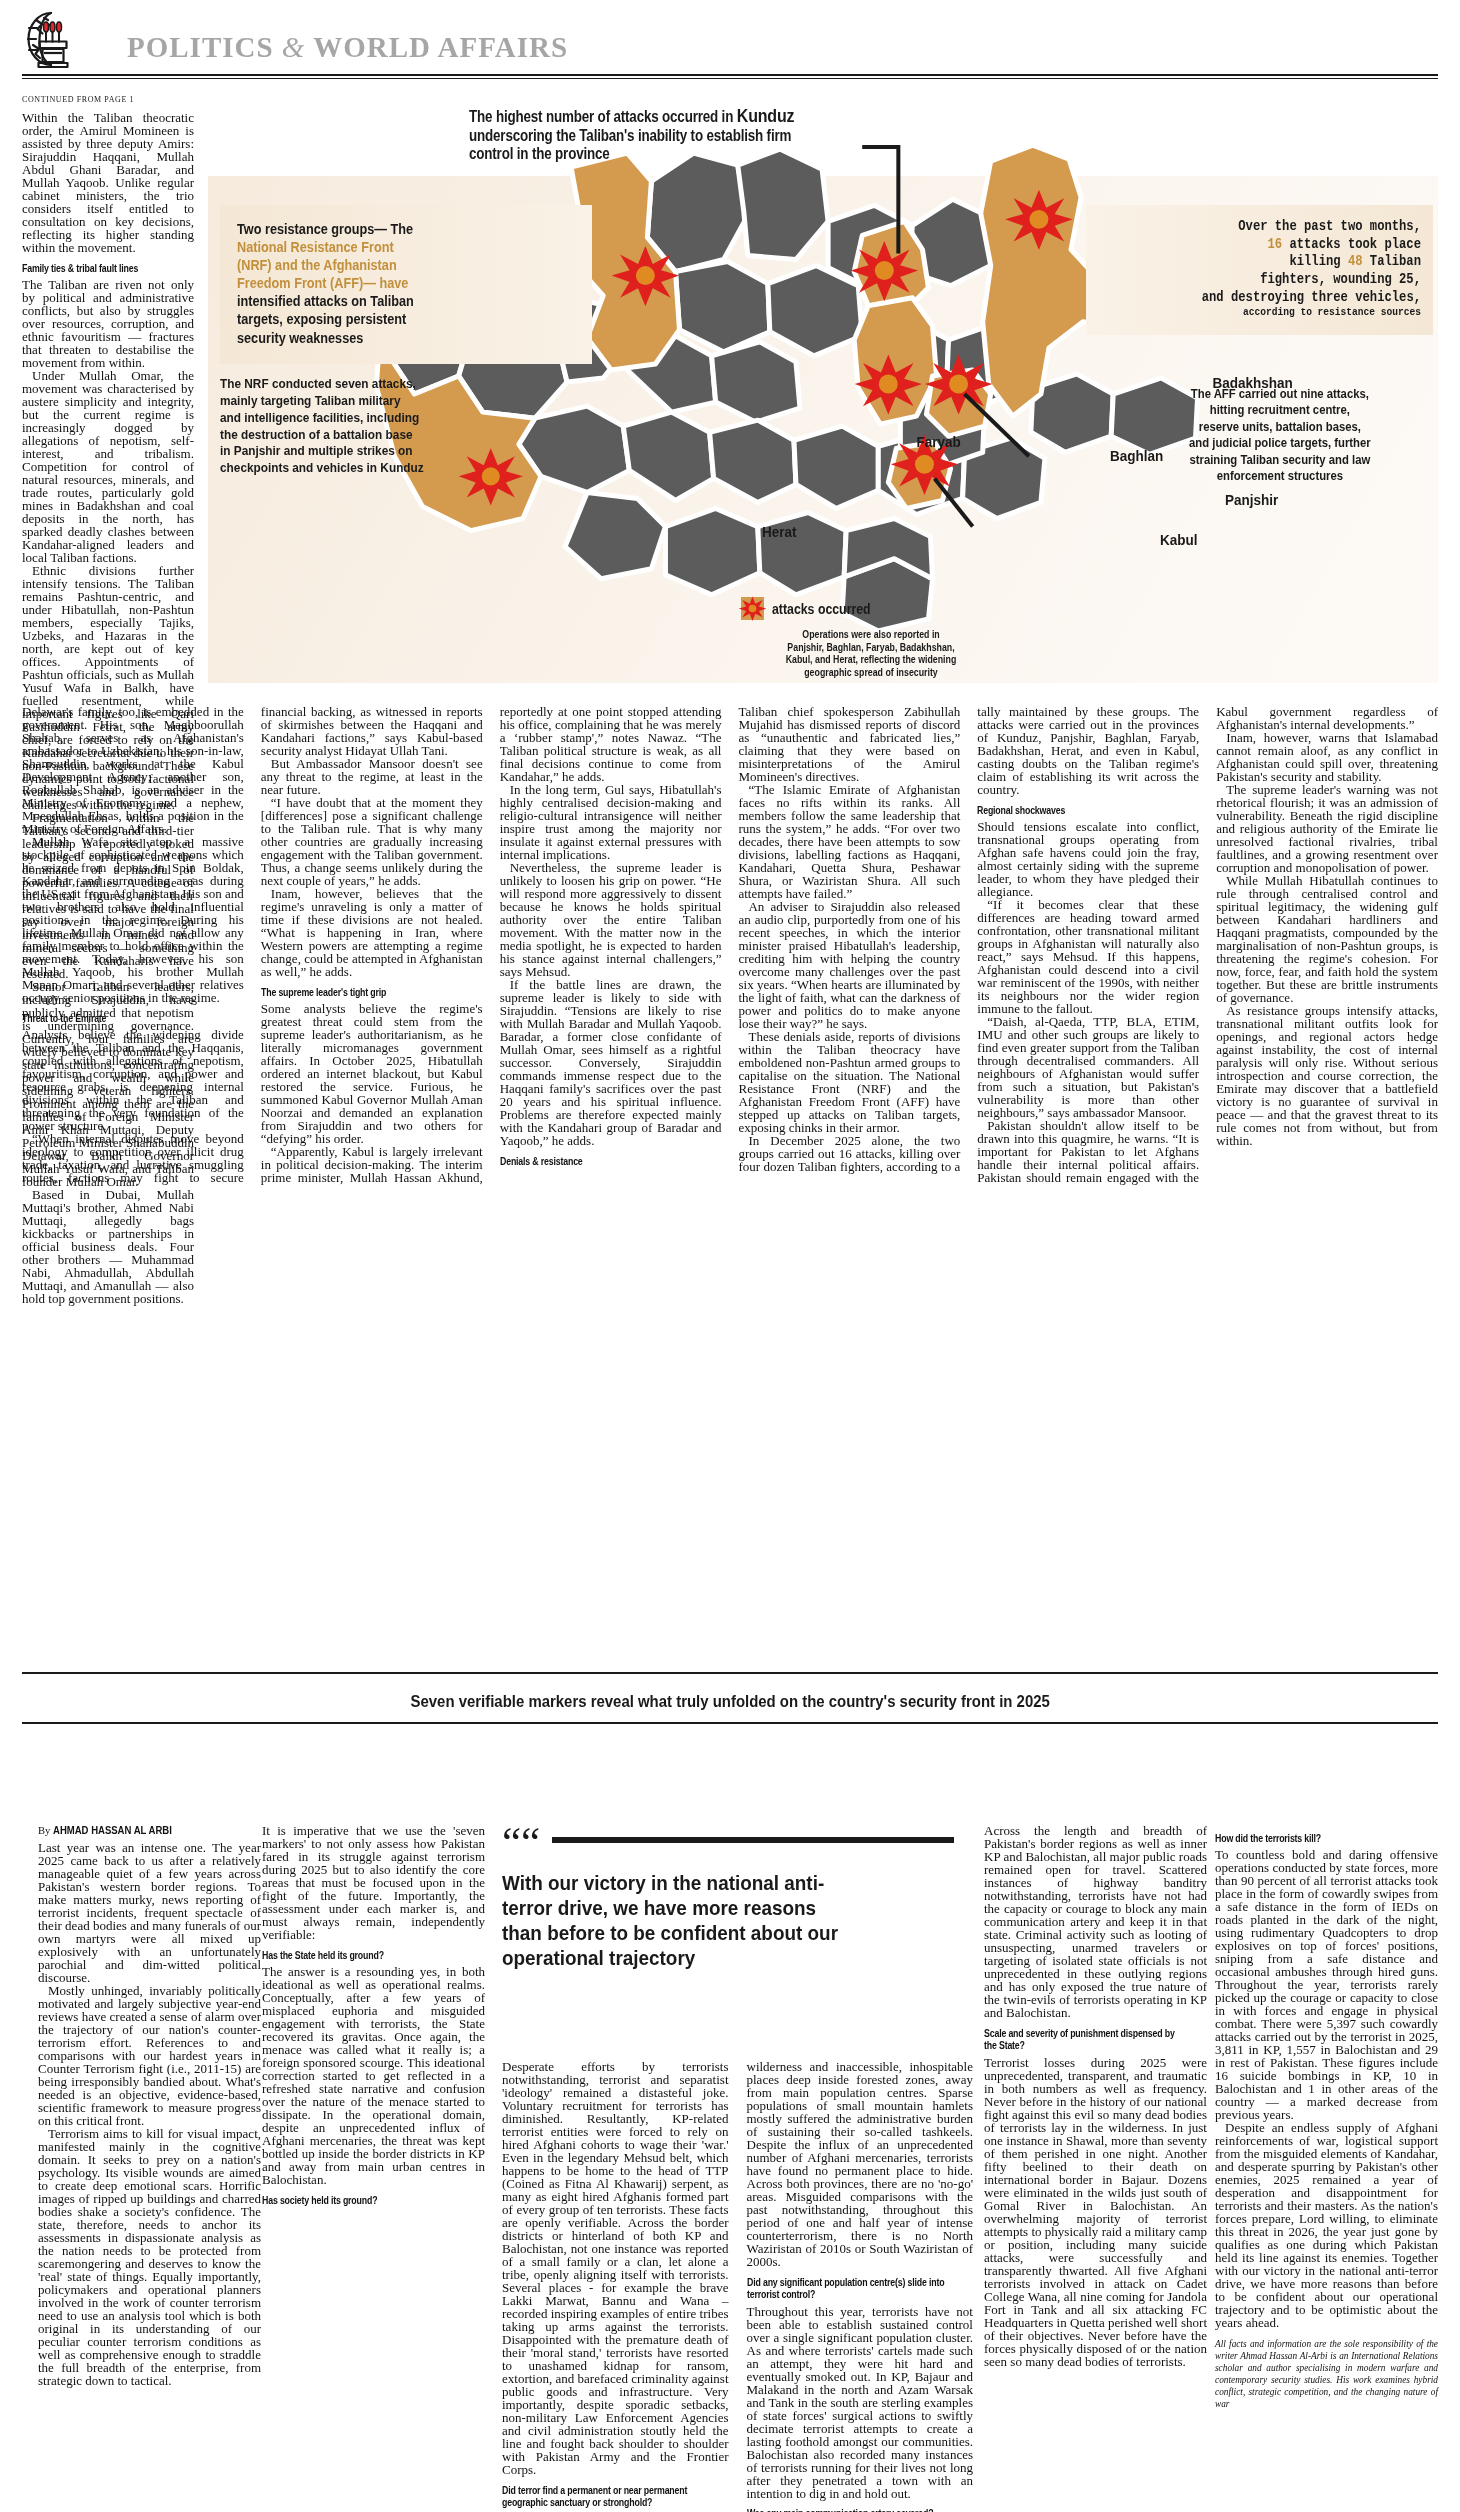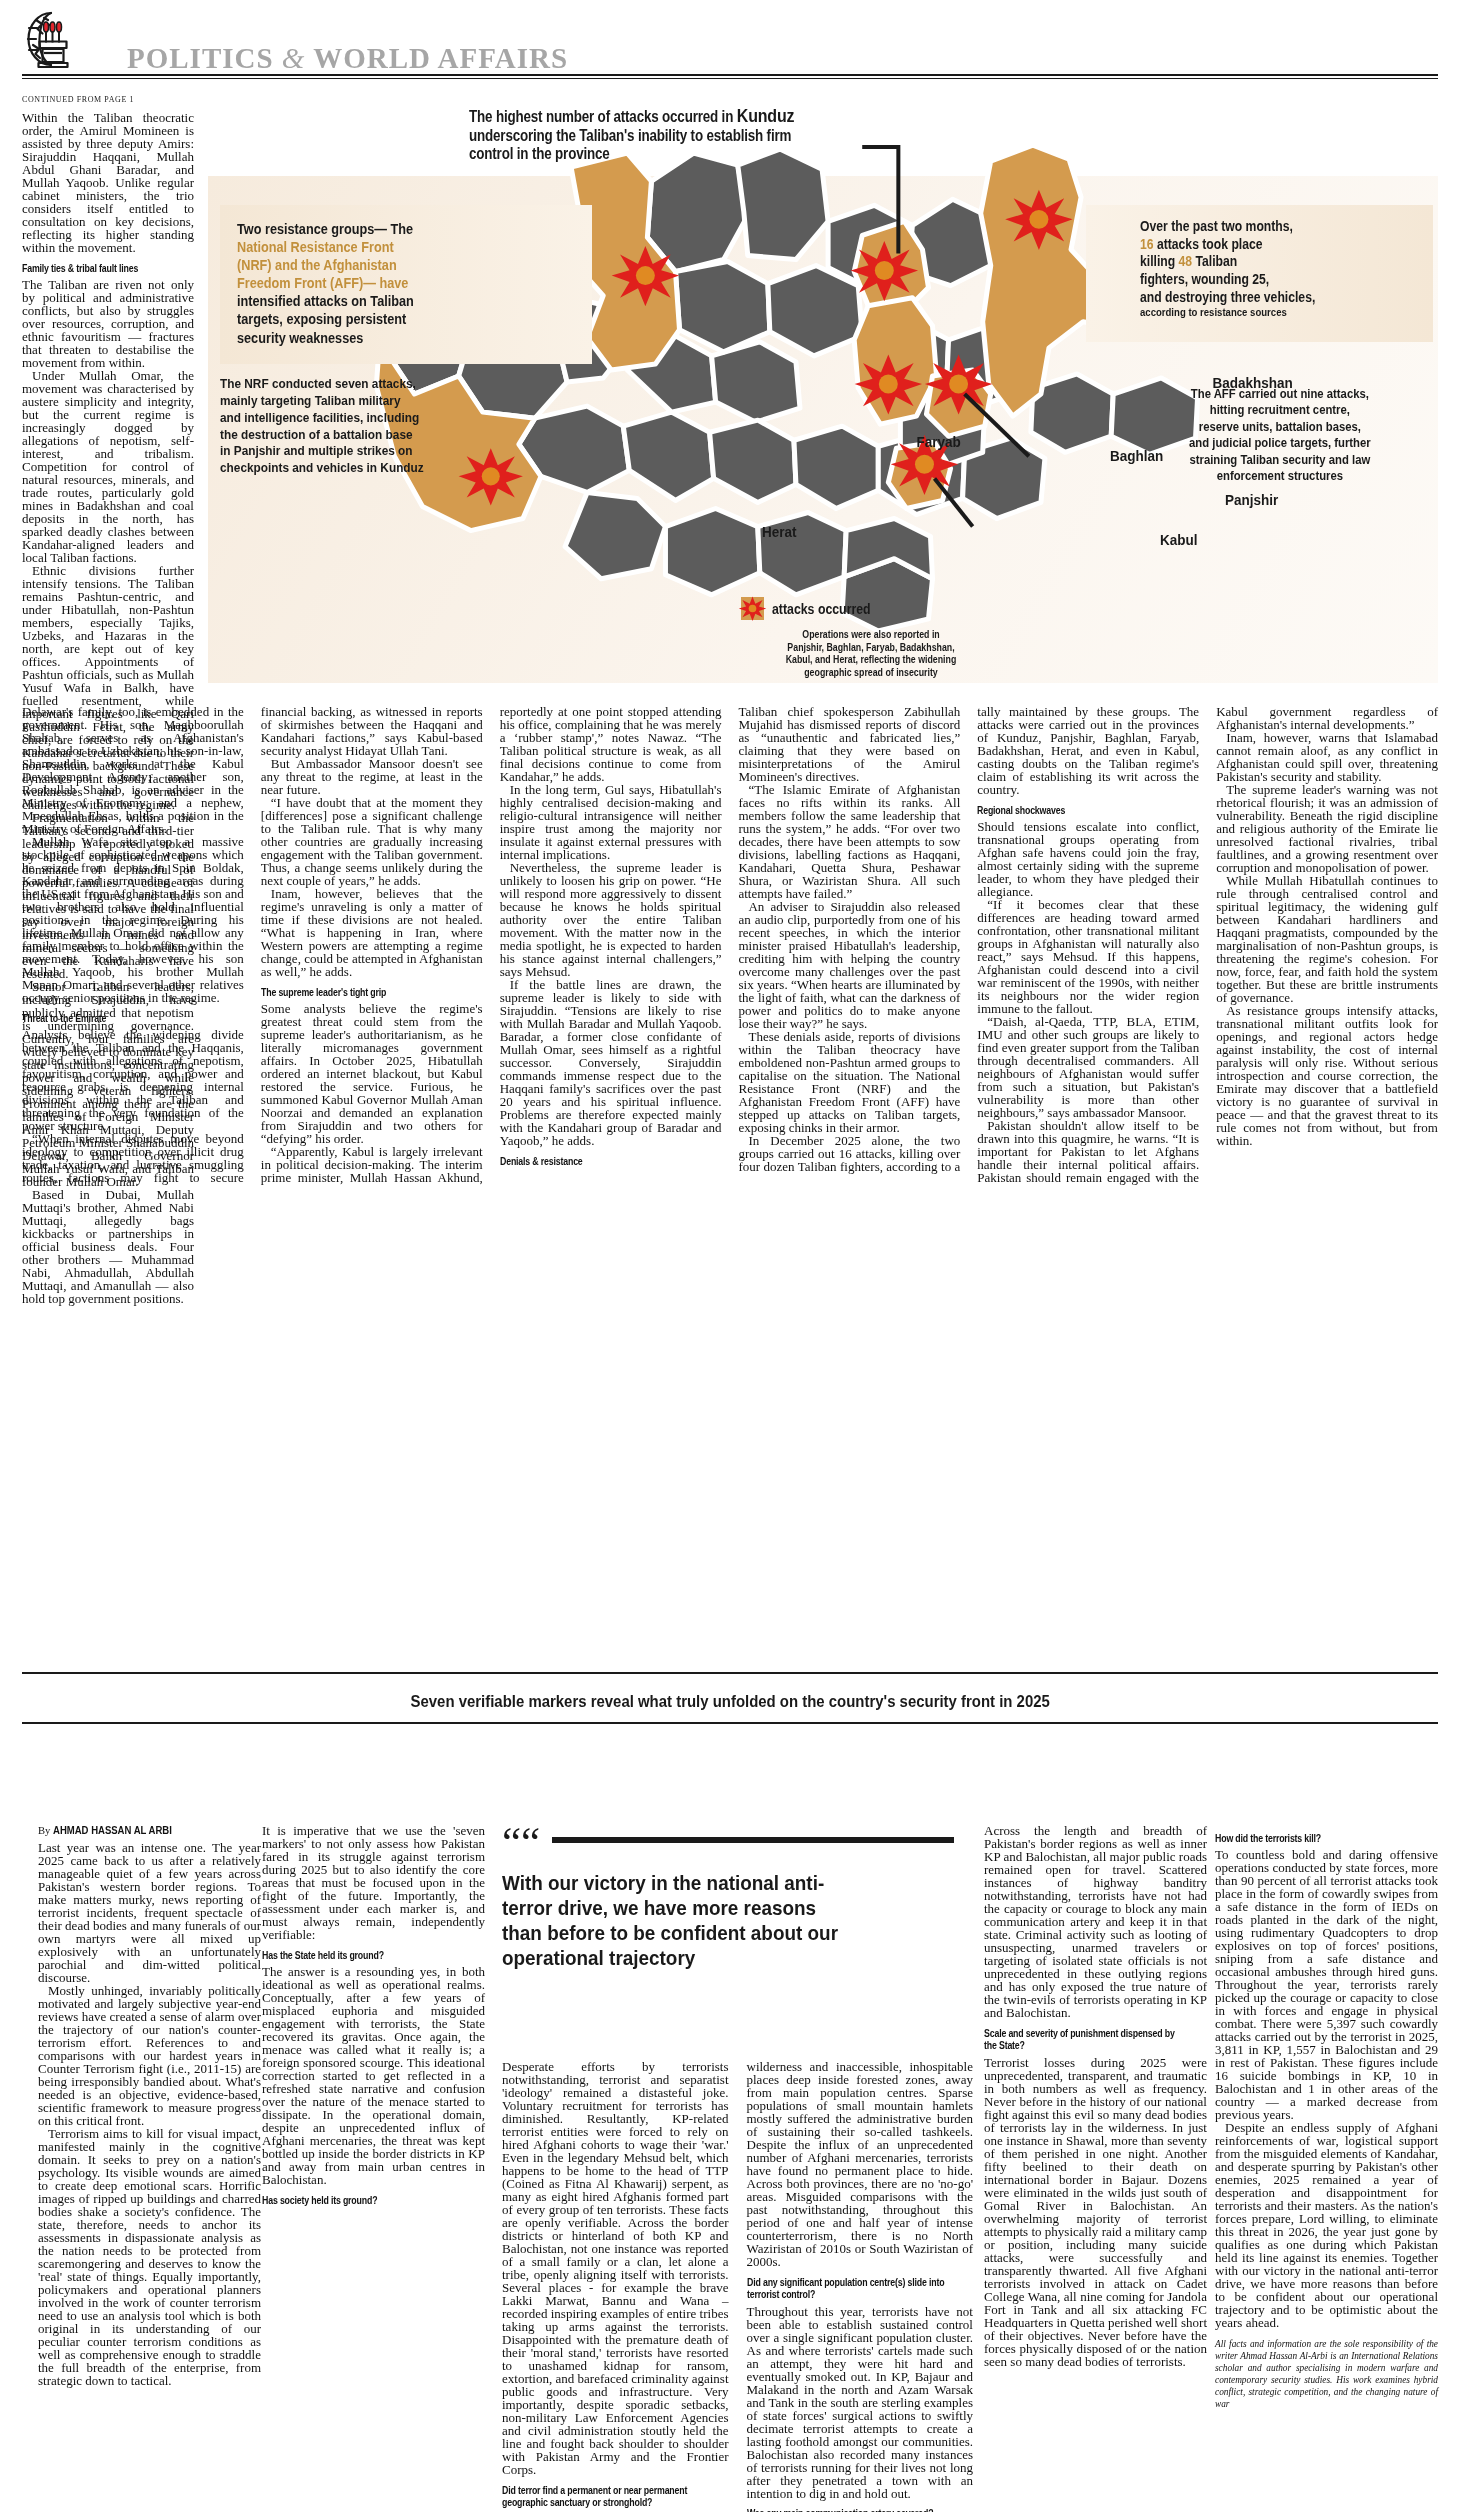--- a/index.html
+++ b/index.html
@@ -17,21 +17,21 @@
   .masthead { position:relative; height:75px; padding:9px 22px 0 22px; display:flex; align-items:flex-start; }
   .logo { width:60px; height:60px; flex:0 0 60px; position:relative; }
   .section-title {
     margin-left:45px;
     font-family:"Liberation Serif", serif;
     font-weight:700;
     font-size:29px;
     letter-spacing:1px;
     color:#a6a6a6;
     align-self:flex-end;
-    padding-bottom:0;
+    padding-bottom:11px;
     white-space:nowrap;
   }
   .section-title .amp { font-style:italic; font-weight:400; }
   .rule-top { position:absolute; left:22px; right:22px; top:74px; height:2px; background:#1a1a1a; }
   .rule-top2 { position:absolute; left:22px; right:22px; top:78px; height:0.5px; background:#1a1a1a; }
 
   
   .kicker {
     font-family:"Liberation Serif", serif;
     font-size:8px; letter-spacing:0.6px; font-weight:400;
@@ -83,23 +83,24 @@
   .box-left {
     position:absolute; left:12px; top:110px; width:372px; padding:15px 17px 17px 17px;
     background:linear-gradient(90deg,#f4e7d5 0%,#faf2e7 100%);
     font-family:"Liberation Sans", sans-serif; font-weight:700; font-size:14.6px; line-height:1.24;
     color:#1a1a1a;
   }
   .box-left .cnd { display:block; transform:scaleX(0.87); transform-origin:left top; }
   .nrf { color:#c2903c; }
 
   .box-right {
-    position:absolute; right:5px; top:110px; width:347px; padding:13px 12px 22px 12px;
+    position:absolute; right:5px; top:110px; width:347px; padding:13px 12px 15px 12px;
     background:linear-gradient(90deg,#faf2e7 0%,#f4e7d5 100%);
-    font-family:Liberation Sans, sans-serif; font-weight:700; font-size:14px; line-height:1.26;
+    text-align:right;
+    font-family:Liberation Mono, monospace; font-weight:700; font-size:14px; line-height:1.26;
     color:#1a1a1a;
   }
   .box-right .cnd { display:block; transform:scaleX(0.87); transform-origin:right top; }
   .num { color:#c2903c; }
   .small-note { font-size:11px; font-weight:700; }
 
   .cap-left {
     position:absolute; left:12px; top:281px; width:382px;
     font-family:"Liberation Sans", sans-serif; font-weight:700; font-size:13.6px; line-height:1.24; color:#1a1a1a;
   }

